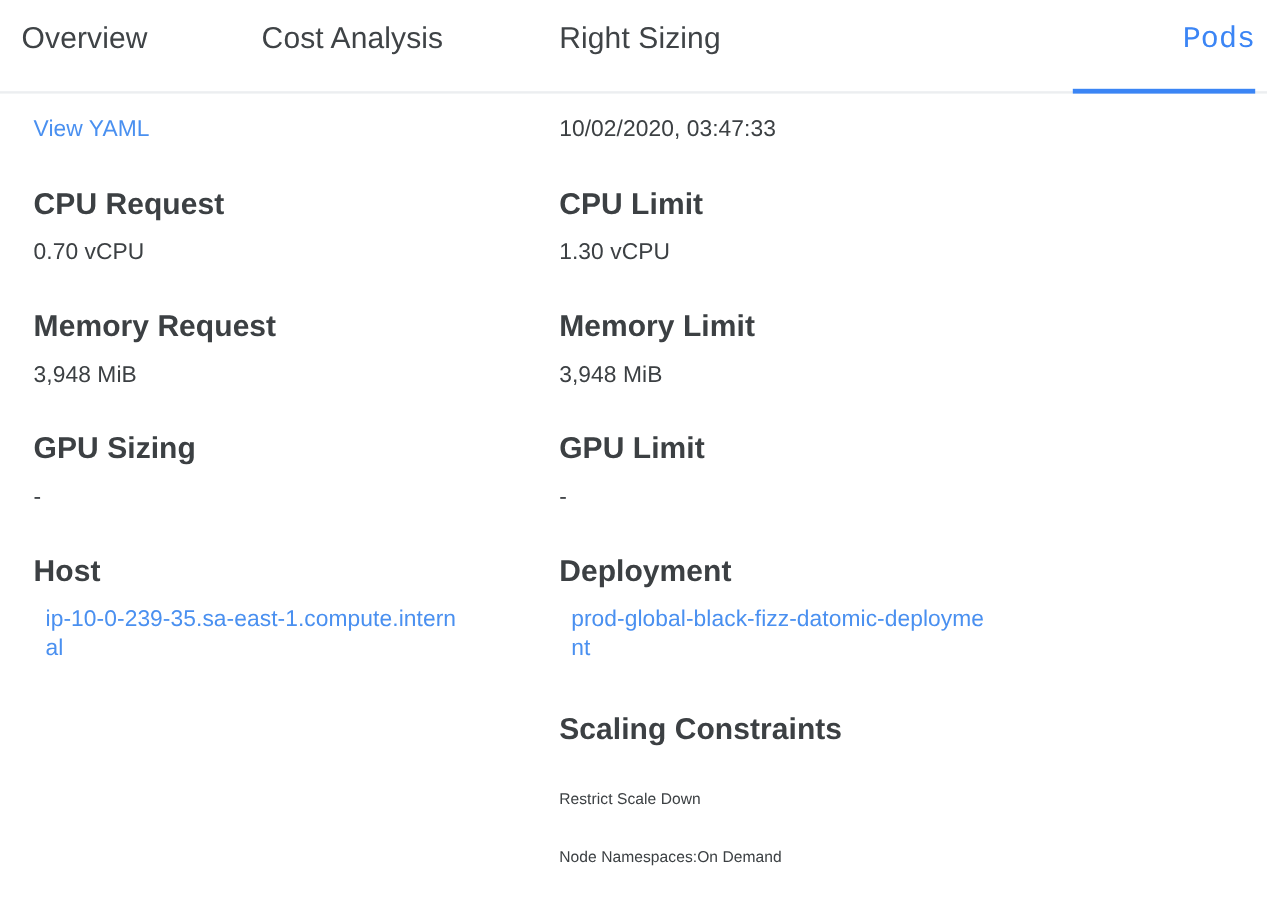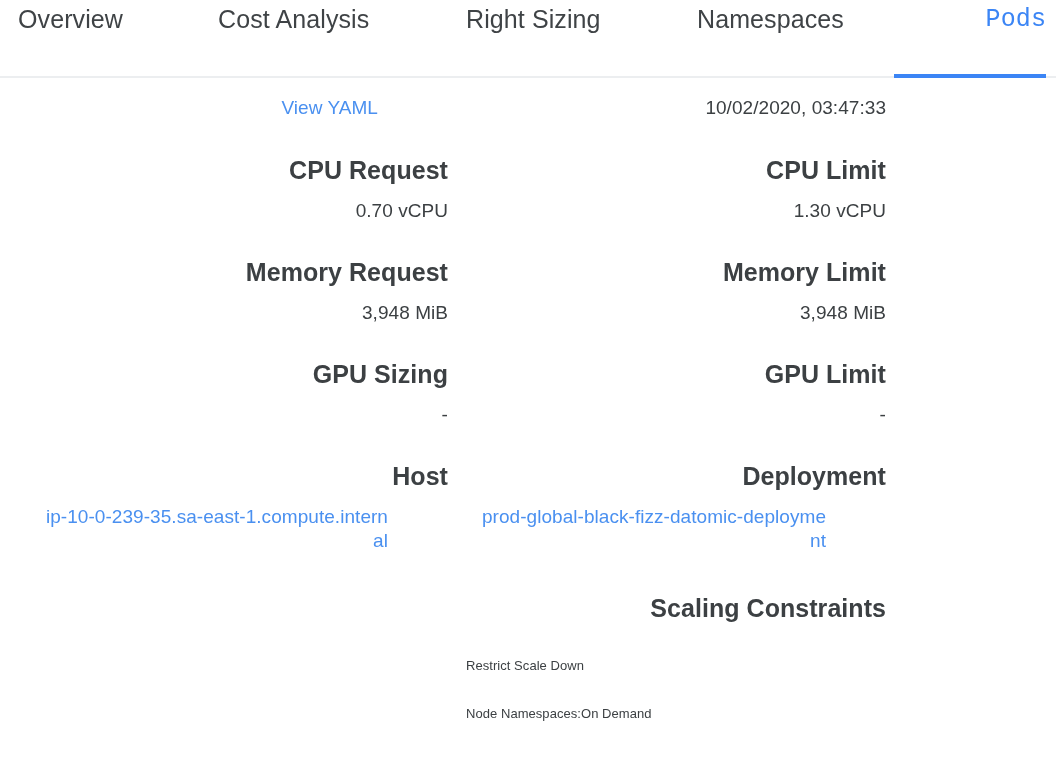--- a/index.html
+++ b/index.html
@@ -44,21 +44,21 @@
     border: none;
     padding: 0;
   }
   .tab-label {
     font-size: 25px;
     line-height: 1;
     font-weight: 400;
     color: #3f4346;
     letter-spacing: 0.1px;
     white-space: nowrap;
-    padding-top: 7px;
+    padding-top: 20px;
   }
   .tab.active .tab-label {
     color: #3b85f5;
   }
   .tab-underline {
     position: absolute;
     left: 0;
     right: 0;
     bottom: -2px;
     height: 4px;
@@ -72,21 +72,20 @@
   .tab-cost-analysis { position: absolute; left: 218px; }
   .tab-right-sizing  { position: absolute; left: 466px; justify-content: flex-end; }
   .tab-namespaces    { position: absolute; left: 697px; }
   .tab-pods          { position: absolute; left: 894px; width: 152px; }
   .tab-pods .tab-label { width: 100%; text-align: right; font-family: Liberation Mono, monospace; }
 
   
   .detail {
     position: relative;
     height: 657px;
-    text-align: right;
   }
   .col {
     position: absolute;
     top: 0;
   }
   .col-left  { left: 28px;  width: 420px; }
   .col-right { left: 466px; width: 420px; }
 
   .field {
     position: absolute;
@@ -159,24 +158,20 @@
     <button class="tab tab-cost-analysis">
       <span class="tab-label">Cost Analysis</span>
 
     </button>
 
     <button class="tab tab-right-sizing">
       <span class="tab-label">Right Sizing</span>
 
     </button>
 
-    <button class="tab tab-namespaces">
-      <span class="tab-label">Namespaces</span>
-
-    </button>
 
     <button class="tab tab-pods active">
       <span class="tab-label">Pods</span>
       <span class="tab-underline"></span>
     </button>
 
   </div>
 </nav>
 
 <section class="detail">

